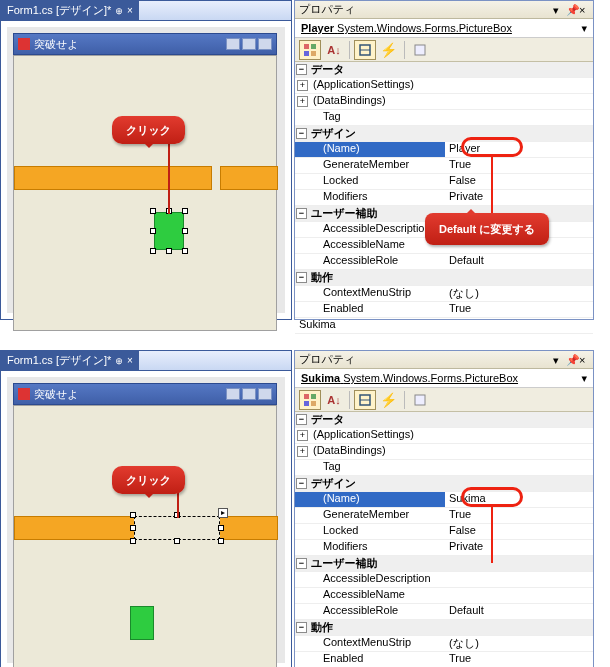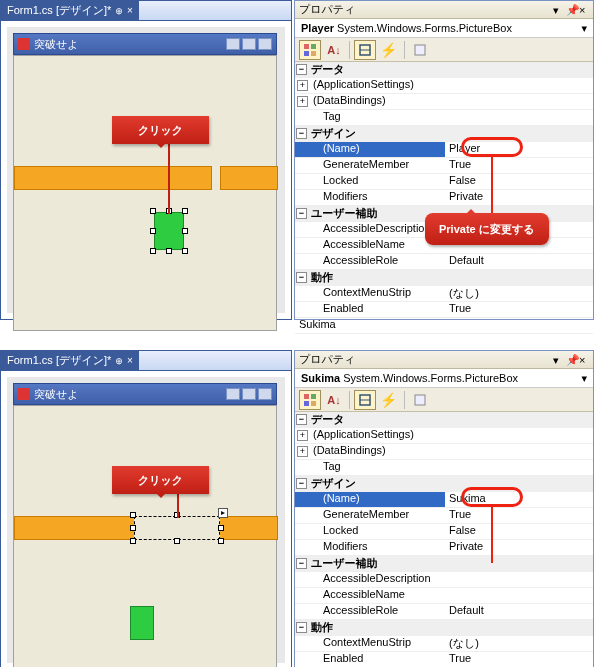--- a/index.html
+++ b/index.html
@@ -12,27 +12,27 @@
   .designer-tab { height: 20px; border-bottom: 1px solid #3b5a9a; background: linear-gradient(#e8eefc,#c9d8f3); display: flex; align-items: flex-start; }
   .tab { background: #3b5a9a; color: #fff; padding: 2px 6px; display: flex; align-items: center; gap: 4px; }
   .designer-surface { position: absolute; left: 6px; top: 26px; right: 6px; bottom: 6px; background: #e8e8e8; }
   .formwin { position: absolute; left: 6px; top: 6px; width: 264px; height: 22px; background: linear-gradient(#5578c4,#3f5fa8); border: 1px solid #2c4a8f; color: #fff; display: flex; align-items: center; padding: 0 4px; justify-content: space-between; }
   .formwin-icons { display: flex; gap: 2px; }
   .wbtn { width: 14px; height: 12px; background: #cfd8ec; border: 1px solid #7b92c4; }
   .formbody { position: absolute; left: 6px; top: 28px; width: 264px; height: 276px; background: #ece9d8; border: 1px solid #a0a0a0; }
   .orange { position: absolute; height: 24px; background: #f5a623; border: 1px solid #c77c00; }
   .player { position: absolute; width: 30px; height: 38px; background: #2ecc40; border: 1px solid #1a8a2b; }
   .handle { position: absolute; width: 6px; height: 6px; background: #fff; border: 1px solid #000; }
-  .callout { position: absolute; background: linear-gradient(#e23b2f,#c01f14); color: #fff; border-radius: 0; padding: 6px 26px; font-weight: bold; font-size: 13px; box-shadow: 1px 2px 3px rgba(0,0,0,.3); }
+  .callout { position: absolute; background: linear-gradient(#e23b2f,#c01f14); color: #fff; border-radius: 10px; padding: 6px 14px; font-weight: bold; font-size: 13px; box-shadow: 1px 2px 3px rgba(0,0,0,.3); }
   .callout::after { content:""; position: absolute; bottom: -10px; left: 50%; margin-left: -6px; border: 6px solid transparent; border-top-color: #c01f14; }
   .line { position: absolute; background: #c01f14; width: 2px; }
   
   .props { position: absolute; left: 294px; top: 0; width: 300px; height: 320px; border: 1px solid #7b92c4; background: #fff; }
   .props-title { background: linear-gradient(#f5f2e8,#e8e3d0); border-bottom: 1px solid #bdb89e; height: 18px; display: flex; align-items: center; justify-content: space-between; padding: 0 4px; }
-  .props-subtitle { padding: 3px 6px; border-bottom: 1px solid #ccc; }
+  .props-subtitle { padding: 3px 6px; border-bottom: 1px solid #ccc; text-decoration: underline; }
   .props-subtitle b { font-weight: bold; }
   .props-toolbar { background: #f0ede0; border-bottom: 1px solid #c4bfa5; height: 24px; display: flex; align-items: center; gap: 2px; padding: 0 4px; }
   .tbtn { width: 22px; height: 20px; border: 1px solid transparent; display: flex; align-items: center; justify-content: center; }
   .tbtn.active { border: 1px solid #a08f5a; background: #fff3c9; }
   .grid { overflow: hidden; }
   .row { display: flex; height: 16px; border-bottom: 1px solid #eee; }
   .rowk { width: 150px; padding-left: 18px; position: relative; color: #000; }
   .rowv { flex: 1; padding-left: 4px; }
   .exp { position: absolute; left: 2px; top: 2px; width: 11px; height: 11px; border: 1px solid #8b8b8b; background: #fff; text-align: center; line-height: 9px; font-size: 9px; cursor: pointer; }
   .cat { background: #efefef; font-weight: normal; }
@@ -192,21 +192,21 @@
         <div class="row ">
         <div class="rowk" style="padding-left:28px"><span>Enabled</span></div>
         <div class="rowv"><span>True</span></div>
       </div>
         <div class="row ">
         <div class="rowv"><span>Sukima</span></div>
       </div>
     </div>
     <div class="redcircle" style="left:166px;top:136px"></div>
     <div class="bigcallout" style="left:130px;top:212px">
-      <span>Private  に変更する</span>
+      <span>Default  に変更する</span>
     </div>
     <div style="position:absolute;left:196px;top:156px;width:2px;height:56px;background:#e21"></div>
   </div>
   </div>
 <div class="half bot" id="panel1">
   <div class="designer">
     <div class="designer-tab">
       <div class="tab">
         <span>Form1.cs [デザイン]*</span>
         <span style="font-size:9px">⊕</span>

